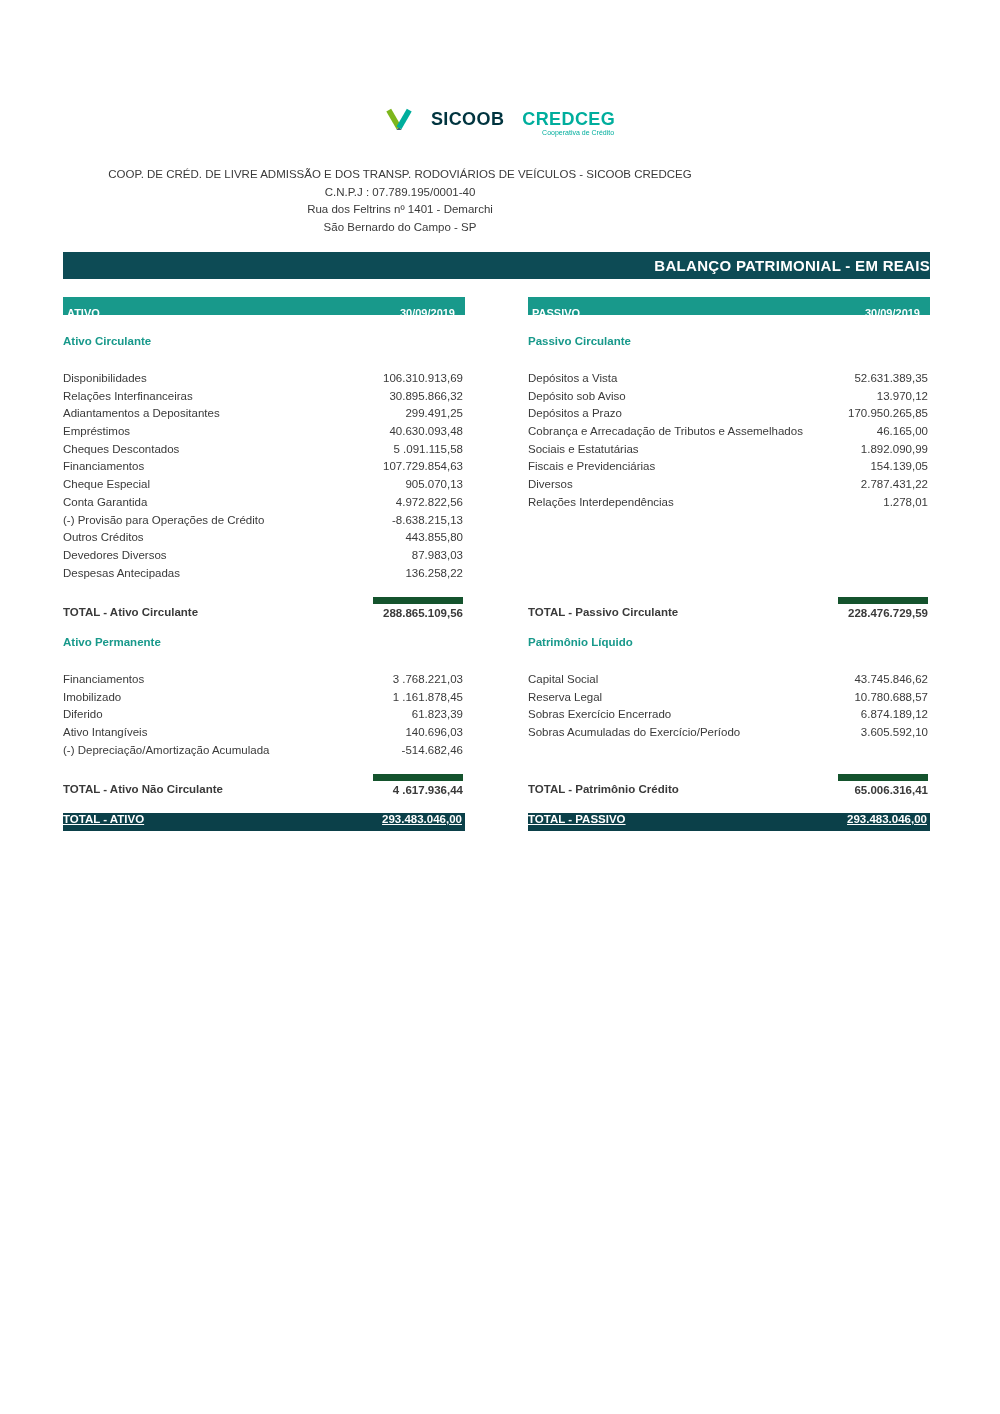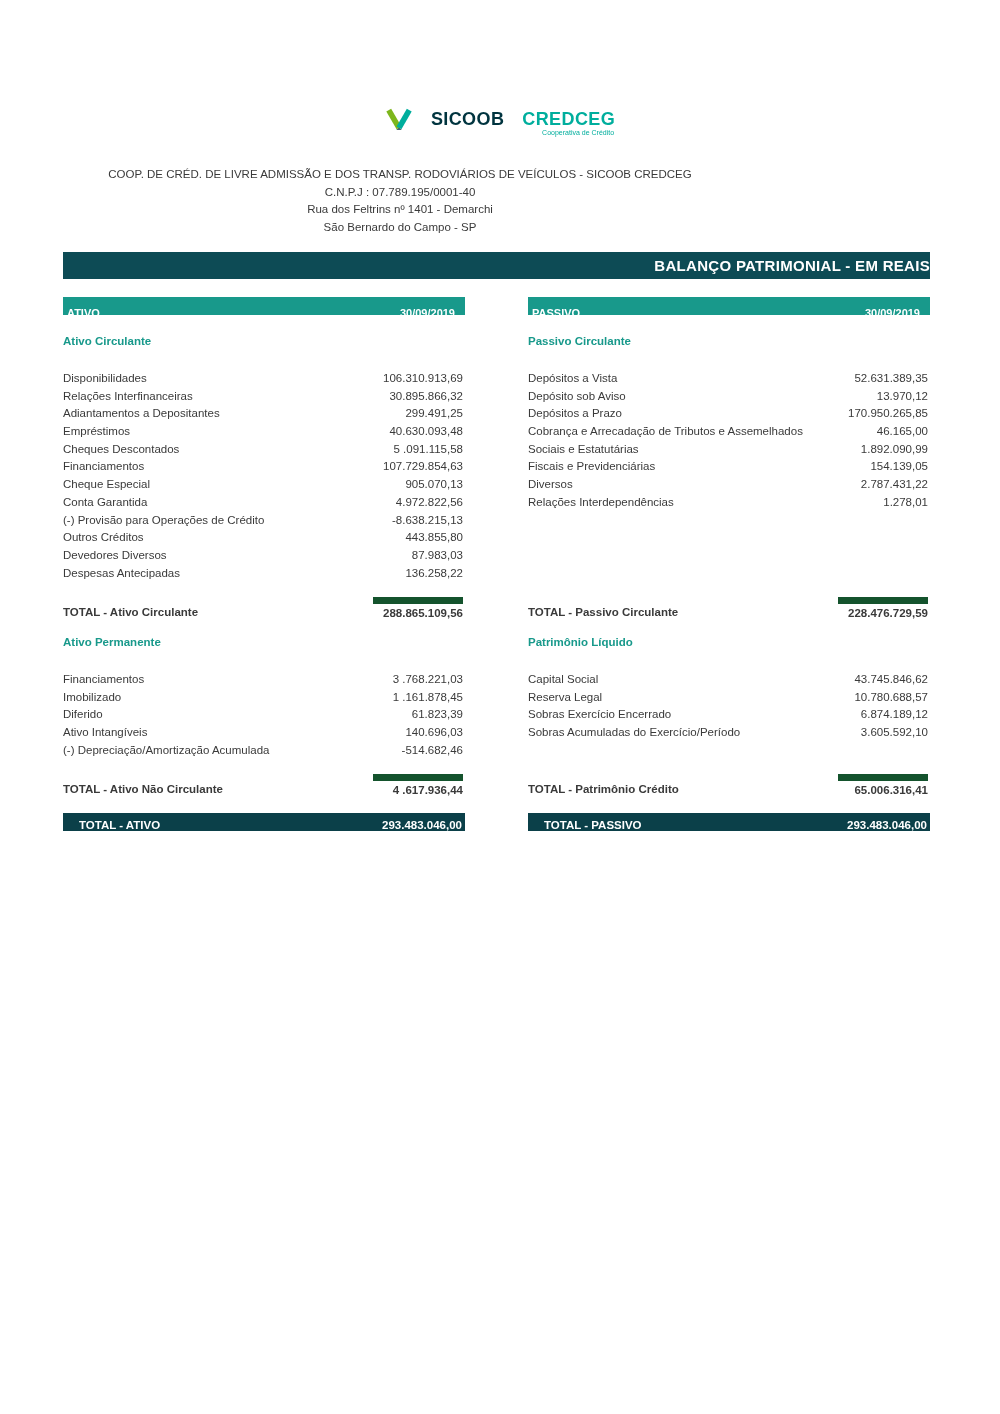--- a/index.html
+++ b/index.html
@@ -57,22 +57,23 @@
   .total-row {
     margin-top: 14px; display: flex; justify-content: space-between; align-items: flex-end;
     font-weight: bold; padding-right: 2px;
   }
   .t-label { padding-bottom: 1px; }
   .t-value { display: inline-block; min-width: 90px; text-align: right; border-top: 7px solid #14532d; padding-top: 3px; white-space: nowrap; }
 
   .grand-total {
     margin-top: 17px; height: 18px; background: #0b4049; color: #ffffff;
     font-weight: bold; font-size: 11.5px;
-    display: flex; justify-content: space-between; align-items: flex-end;
-    padding: 0 3px 0 16px;
+    display: flex; justify-content: space-between; align-items: flex-start;
+    padding: 0 3px 0 0;
+    text-decoration: underline;
   }
 </style>
 </head>
 <body>
 
 <div class="logo">
   <div class="logo-inner">
     <div class="logo-line">
       <svg width="28" height="23" viewBox="0 0 30 24">
         <path d="M4 2 L15 21" stroke="#7db61c" stroke-width="6" fill="none"></path>

